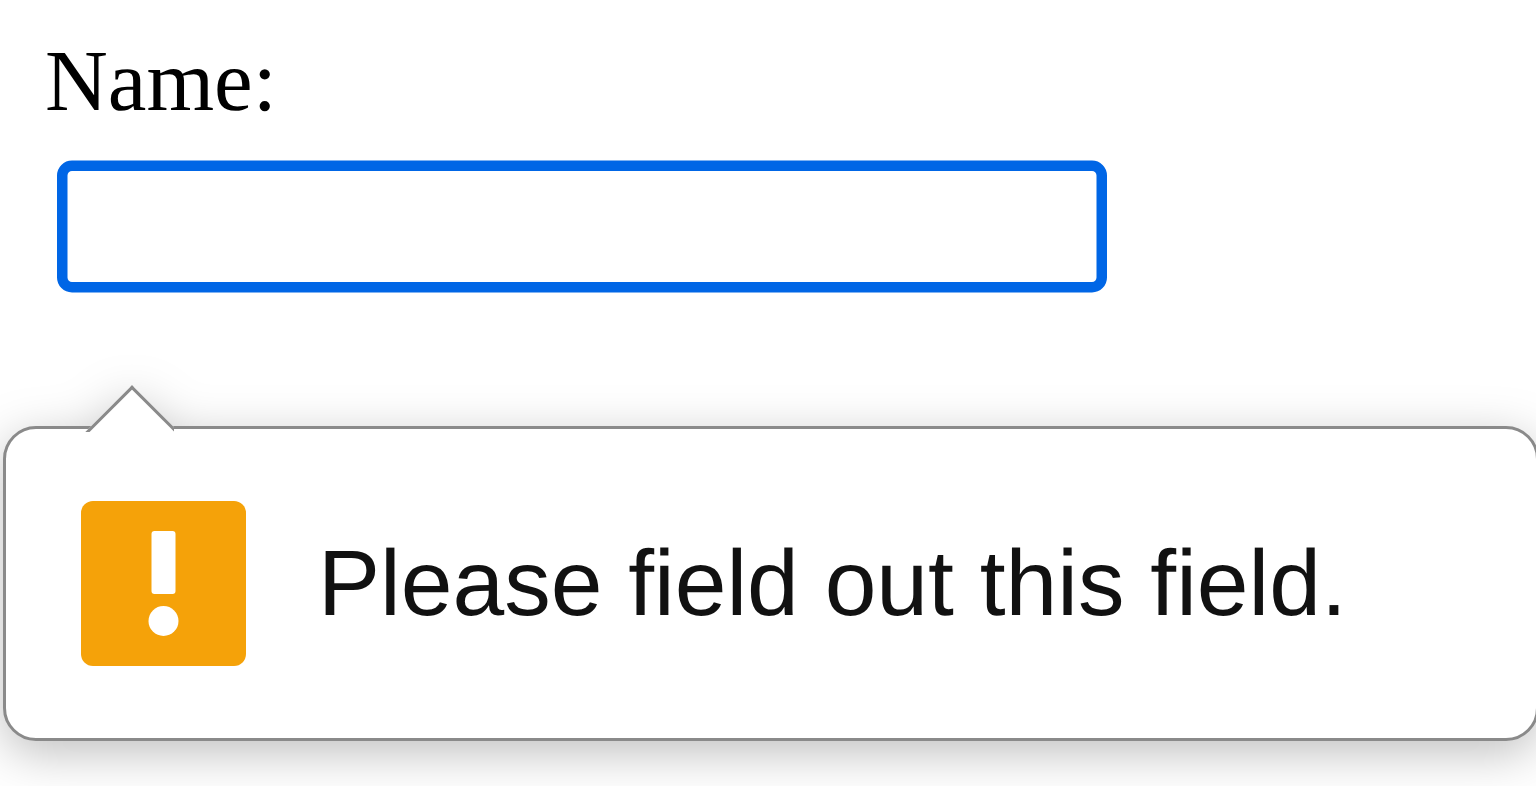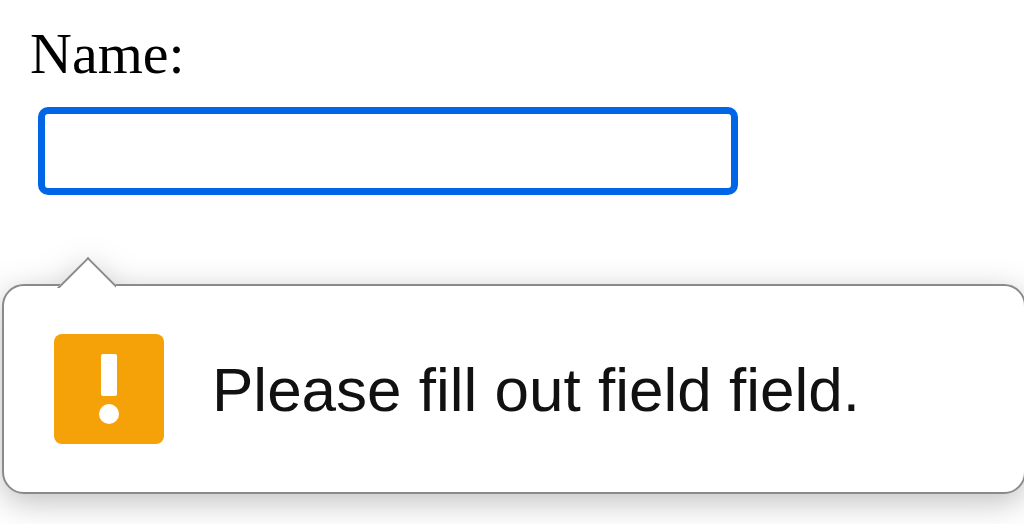--- a/index.html
+++ b/index.html
@@ -118,15 +118,15 @@
 
 <div class="validation-tooltip">
   <div class="tooltip-arrow"></div>
   <div class="tooltip-body">
     <div class="warning-icon-box">
       <svg viewBox="0 0 32 78" fill="none">
         <rect x="8" y="4" width="16" height="42" rx="2" fill="#ffffff"></rect>
         <circle cx="16" cy="64" r="10" fill="#ffffff"></circle>
       </svg>
     </div>
-    <span class="tooltip-text">Please fill out field field.</span>
+    <span class="tooltip-text">Please field out this field.</span>
   </div>
 </div>
 
 </body></html>

